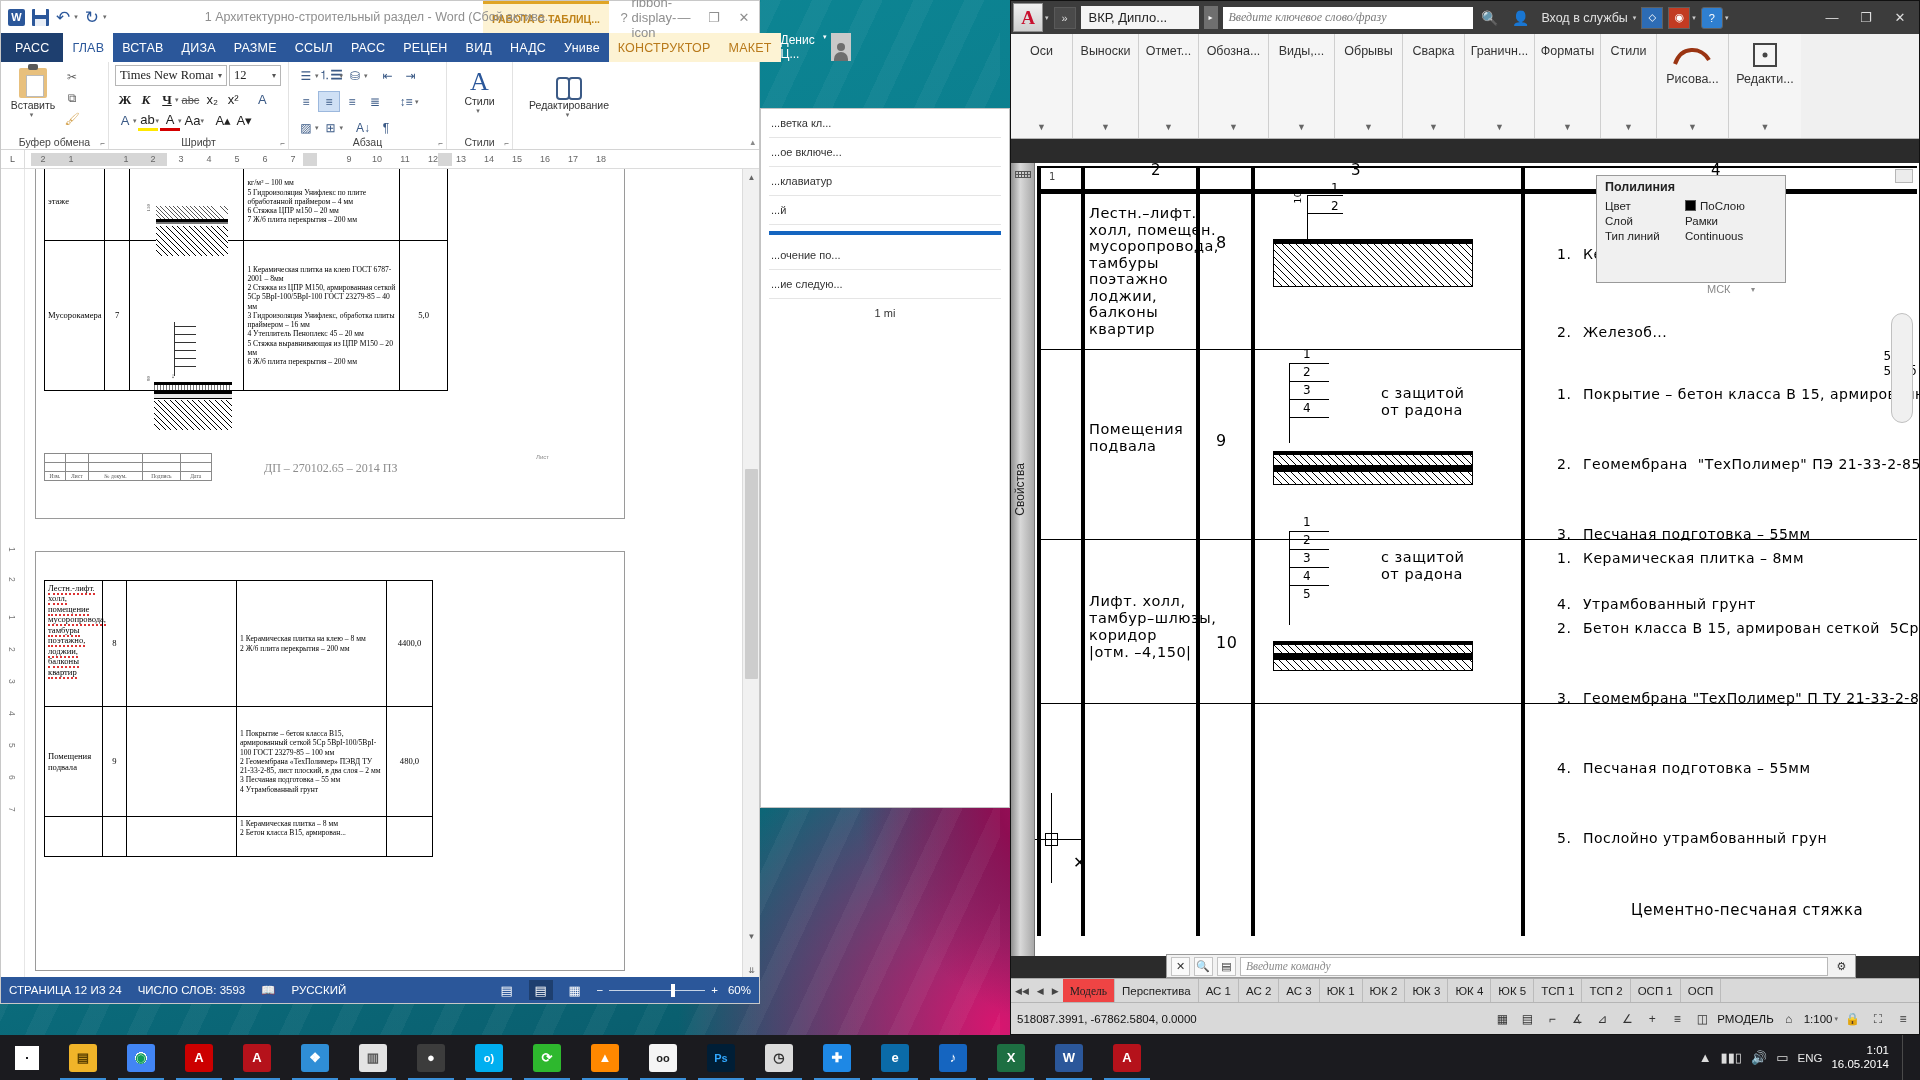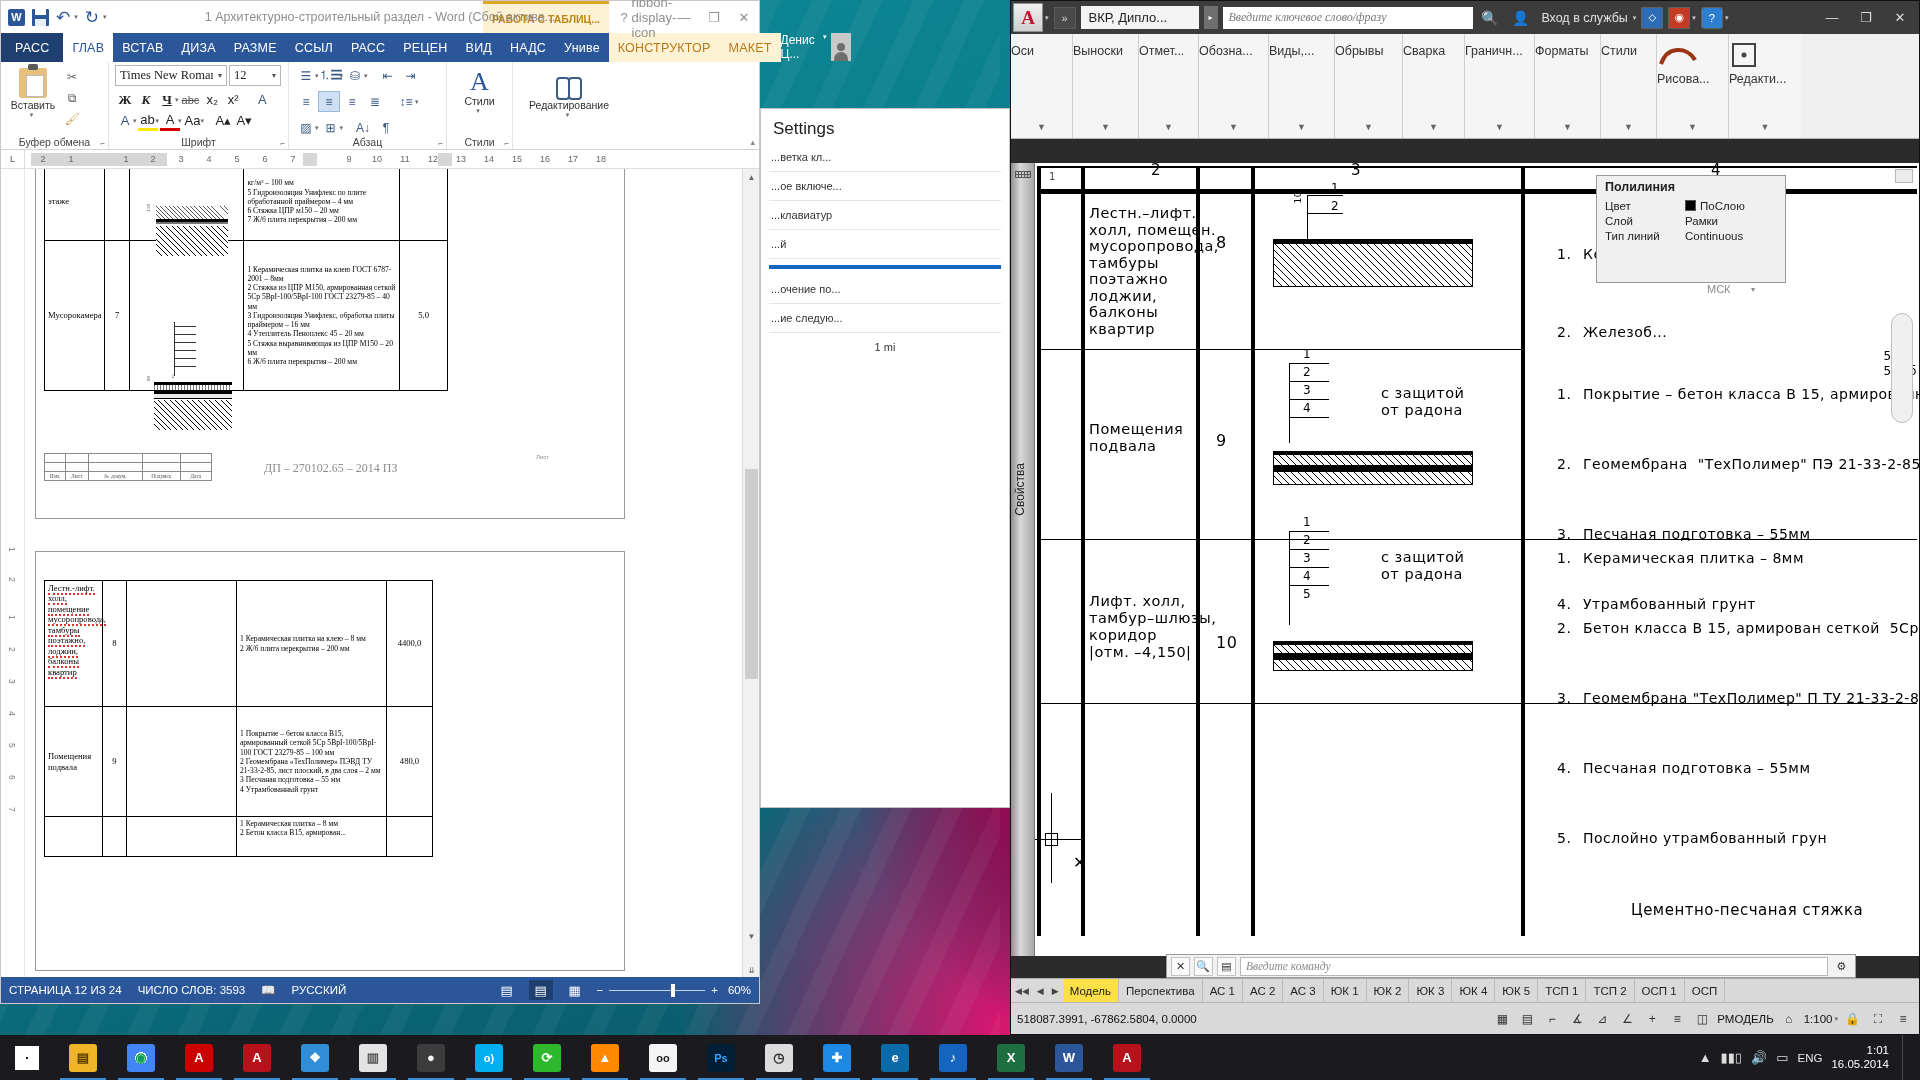--- a/index.html
+++ b/index.html
@@ -150,21 +150,21 @@
         align-items:center;justify-content:center;font-size:11px;}
   .tb-blue{background:#2d6cb5;color:#fff;}
   .tb-red{background:#c23b22;color:#fff;}
   .tb-q{background:#2f7fd0;color:#fff;border-radius:3px;}
   .win-ctrl{margin-left:auto;display:flex;align-items:center;}
   .win-ctrl div{width:34px;height:33px;display:flex;align-items:center;justify-content:center;color:#ddd;font-size:13px;}
 
   .acad-tabs{height:24px;background:#3c3c3c;display:flex;align-items:center;gap:0;padding-left:70px;}
   .atab{color:#e0e0e0;font-size:12.5px;padding:0 11px;height:100%;display:flex;align-items:center;}
   .acad-panels{height:105px;background:#f0f0f0;display:flex;border-bottom:1px solid #b4b4b4;}
-  .apanel{border-right:1px solid #cfcfcf;display:flex;flex-direction:column;align-items:flex-start;
+  .apanel{border-right:1px solid #cfcfcf;display:flex;flex-direction:column;align-items:center;
           justify-content:flex-start;position:relative;background:#f5f5f5;}
   .ap-title{font-size:12.5px;color:#333;padding-top:10px;}
   .ap-caret{position:absolute;bottom:6px;left:0;right:0;text-align:center;font-size:9px;color:#666;}
   .ap-big{display:flex;flex-direction:column;align-items:center;padding-top:6px;}
 
   .acad-canvas{position:absolute;left:0;top:162px;right:0;bottom:78px;background:#fff;overflow:hidden;}
   .cad-gutter{position:absolute;left:0;top:0;width:24px;height:100%;background:linear-gradient(90deg,#8f8f8f,#d9d9d9 40%,#a8a8a8);
               border-right:1px solid #777;}
   .cad-vtab{position:absolute;left:2px;top:300px;width:20px;color:#222;font-size:12px;
             writing-mode:vertical-rl;transform:rotate(180deg);}
@@ -188,21 +188,21 @@
   .acad-cmd{position:absolute;left:155px;bottom:56px;width:690px;height:24px;background:#f2f2f2;
             border:1px solid #9b9b9b;display:flex;align-items:center;gap:4px;padding:0 4px;}
   .cmd-ic{width:19px;height:19px;display:flex;align-items:center;justify-content:center;font-size:11px;color:#333;border:1px solid #c4c4c4;background:#fafafa;}
   .cmd-in{flex:1;background:#fff;border:1px solid #b9b9b9;height:19px;display:flex;align-items:center;
           padding:0 5px;font-size:11.5px;color:#8a8a8a;font-style:italic;font-family:"Liberation Serif",serif;}
 
   .acad-lay{position:absolute;left:0;bottom:32px;width:100%;height:24px;background:#d9d9d9;
             border-top:1px solid #aaa;display:flex;align-items:center;font-size:11.5px;color:#222;}
   .lay-nav{display:flex;align-items:center;padding:0 4px;gap:2px;color:#444;font-size:9px;}
   .laytab{padding:0 7px;height:100%;display:flex;align-items:center;border-right:1px solid #bbb;}
-  .laytab.act{background:#fde047;}
+  .laytab.act{background:#ef4444;font-family:Liberation Serif, serif;}
   .acad-stat{position:absolute;left:0;bottom:0;width:100%;height:32px;background:#d9d9d9;
              border-top:1px solid #b5b5b5;display:flex;align-items:center;font-size:11.5px;color:#111;gap:5px;padding:0 6px;}
   .st-ic{width:20px;height:20px;display:flex;align-items:center;justify-content:center;font-size:12px;color:#333;}
 
   
   .settings{position:absolute;left:760px;top:108px;width:250px;height:700px;background:#fff;
             border:1px solid #c3c3c3;overflow:hidden;}
   .set-title{font-size:17px;color:#222;padding:10px 12px 4px;}
   .set-card{margin:6px 8px;border:1px solid #dcdcdc;padding:8px;font-size:11px;color:#333;}
   .set-card.sel{border:2px solid #1976d2;background:#e8f1fb;text-align:center;}
@@ -227,21 +227,20 @@
   .show-desk{width:8px;height:45px;border-left:1px solid #4a4a4a;}
 </style>
 </head>
 <body>
 
 <div id="root">
 
 <div class="wallpaper"></div>
 
 <div class="settings">
-  <div class="set-title">Settings</div>
   <div class="set-line">...ветка кл...</div>
   <div class="set-line">...ое включе...</div>
   <div class="set-line">...клавиатур</div>
   <div class="set-line">...й</div>
   <div class="set-blue"></div>
   <div class="set-line">...очение по...</div>
   <div class="set-line">...ие следую...</div>
   <div class="set-line" style="border:0;text-align:center;">1 mi</div>
 </div>
 

